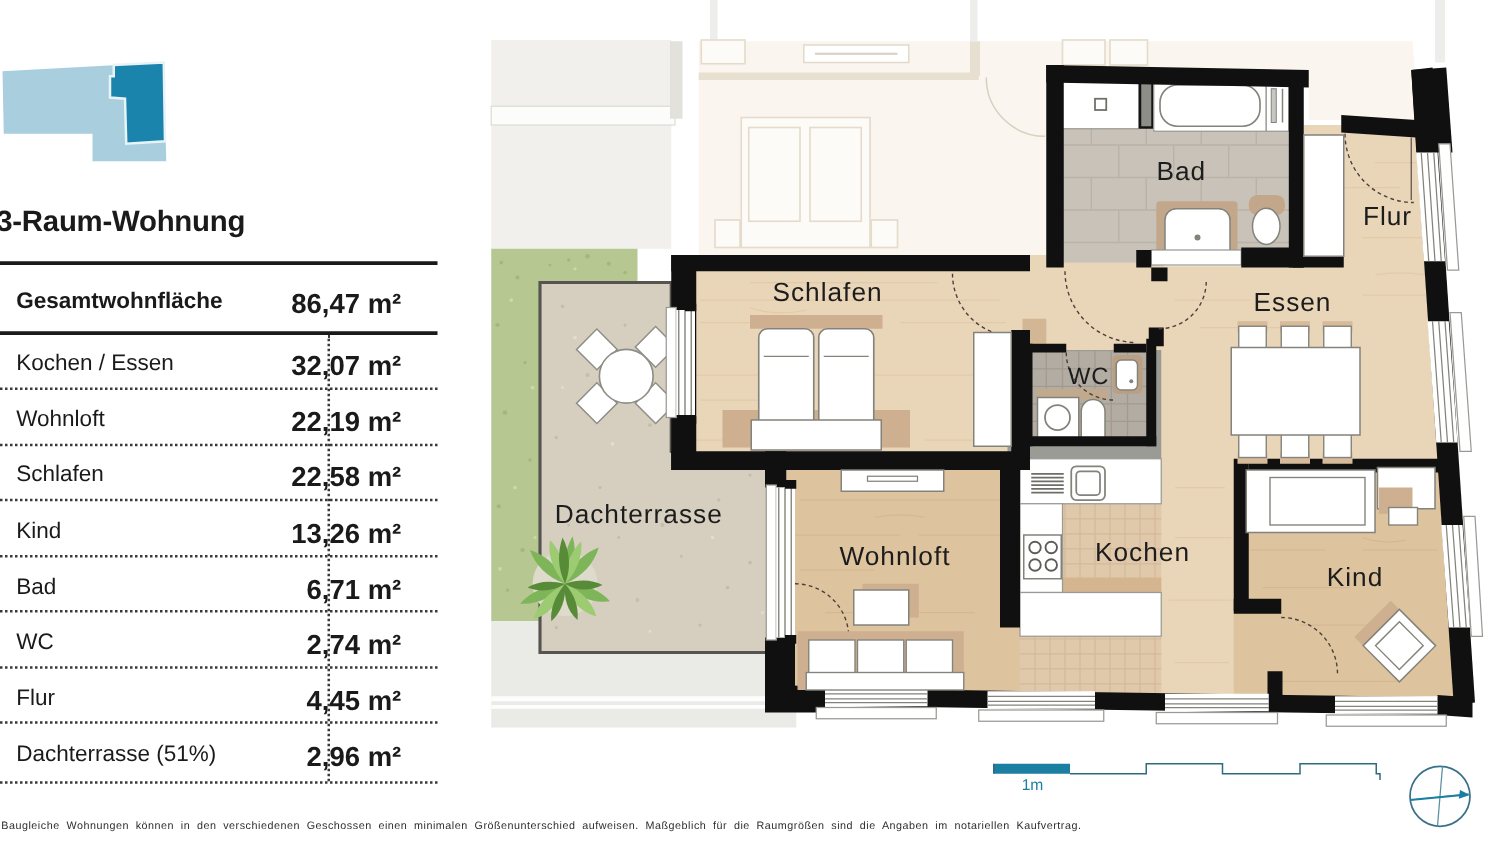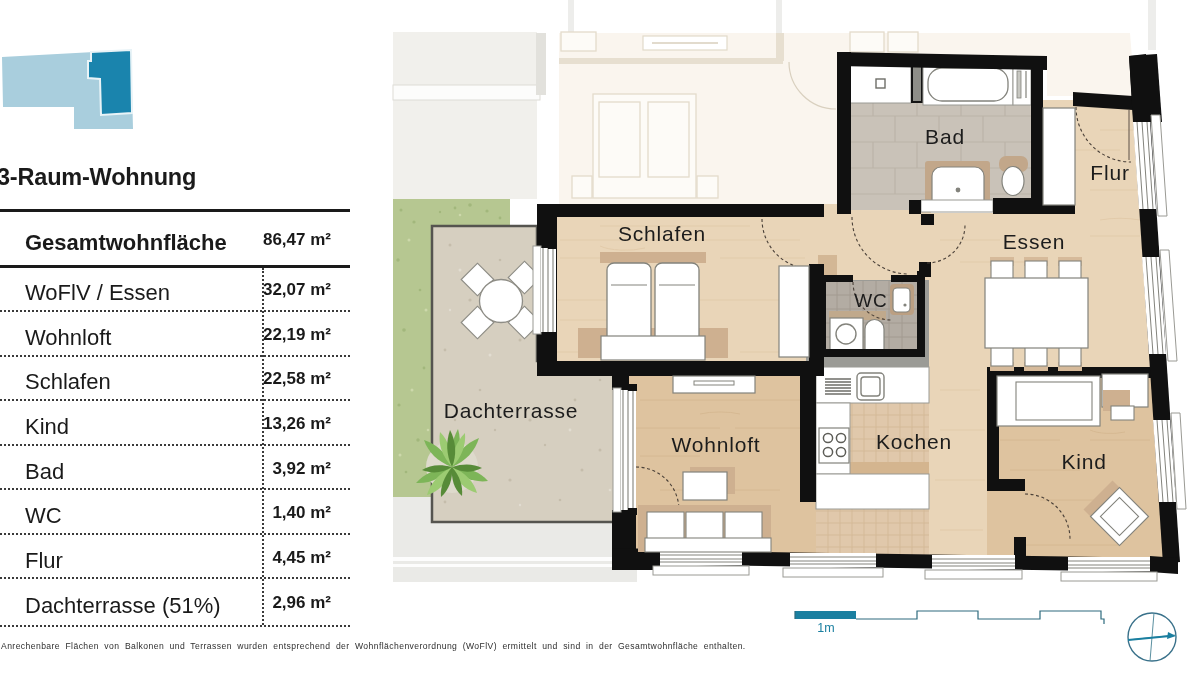--- a/index.html
+++ b/index.html
@@ -2,22 +2,22 @@
 <html><head>
 <meta charset="utf-8">
 <style>
   html,body{margin:0;padding:0;width:1200px;height:682px;background:#fff;overflow:hidden;
     font-family:"Liberation Sans", sans-serif;}
   #stage{position:relative;width:1200px;height:682px;}
   .title{position:absolute;left:-3px;top:164px;font-size:23.5px;font-weight:700;color:#1a1a1a;letter-spacing:-0.2px;}
   .tbl{position:absolute;left:0;top:0;width:350px;color:#1a1a1a;}
   .thick{position:absolute;left:0;width:350px;height:3px;background:#1a1a1a;}
   .row{position:absolute;left:0;width:350px;}
-  .rlab{position:absolute;left:25px;font-size:22px;}
-  .rval{position:absolute;right:19px;font-size:17px;font-weight:700;}
+  .rlab{position:absolute;left:13px;font-size:18px;}
+  .rval{position:absolute;right:29px;font-size:22px;font-weight:700;}
   .dotline{position:absolute;left:0;width:350px;border-top:2px dotted #3a3a3a;height:0;}
   .vdots{position:absolute;left:262px;top:268px;height:357px;border-left:2px dotted #3a3a3a;width:0;}
   .fnote{position:absolute;left:1px;font-size:8.6px;color:#2e2e2e;letter-spacing:0.42px;word-spacing:2.6px;white-space:nowrap;}
   svg{position:absolute;left:0;top:0;}
   text{font-family:"Liberation Sans", sans-serif;}
   .lab{font-size:21px;fill:#1c1c1c;letter-spacing:0.8px;}
 </style>
 </head>
 <body>
 <div id="stage">
@@ -32,63 +32,63 @@
 <div class="title">3-Raum-Wohnung</div>
 
 <div class="tbl">
   <div class="thick" style="top:209px;"></div>
   <div class="row" style="top:230px;">
         <span class="rlab" style="font-weight:700;">Gesamtwohnfläche</span>
         <span class="rval">86,47 m²</span>
       </div>
   <div class="thick" style="top:265px;"></div>
   <div class="row" style="top:280px;">
-        <span class="rlab">WoFlV / Essen</span>
+        <span class="rlab">Kochen / Essen</span>
         <span class="rval">32,07 m²</span>
       </div>
   <div class="dotline" style="top:310px;"></div>
   <div class="row" style="top:325px;">
         <span class="rlab">Wohnloft</span>
         <span class="rval">22,19 m²</span>
       </div>
   <div class="dotline" style="top:355px;"></div>
   <div class="row" style="top:369px;">
         <span class="rlab">Schlafen</span>
         <span class="rval">22,58 m²</span>
       </div>
   <div class="dotline" style="top:399px;"></div>
   <div class="row" style="top:414px;">
         <span class="rlab">Kind</span>
         <span class="rval">13,26 m²</span>
       </div>
   <div class="dotline" style="top:444px;"></div>
   <div class="row" style="top:459px;">
         <span class="rlab">Bad</span>
-        <span class="rval">3,92 m²</span>
+        <span class="rval">6,71 m²</span>
       </div>
   <div class="dotline" style="top:488px;"></div>
   <div class="row" style="top:503px;">
         <span class="rlab">WC</span>
-        <span class="rval">1,40 m²</span>
+        <span class="rval">2,74 m²</span>
       </div>
   <div class="dotline" style="top:533px;"></div>
   <div class="row" style="top:548px;">
         <span class="rlab">Flur</span>
         <span class="rval">4,45 m²</span>
       </div>
   <div class="dotline" style="top:577px;"></div>
   <div class="row" style="top:593px;">
         <span class="rlab">Dachterrasse (51%)</span>
         <span class="rval">2,96 m²</span>
       </div>
   <div class="dotline" style="top:625px;"></div>
   <div class="vdots"></div>
 </div>
 
-<div class="fnote" style="top:641px;">Anrechenbare Flächen von Balkonen und Terrassen wurden entsprechend der Wohnflächenverordnung (WoFlV) ermittelt und sind in der Gesamtwohnfläche enthalten.</div>
+<div class="fnote" style="top:655px;">Baugleiche Wohnungen können in den verschiedenen Geschossen einen minimalen Größenunterschied aufweisen. Maßgeblich für die Raumgrößen sind die Angaben im notariellen Kaufvertrag.</div>
 
 <svg id="plan" width="1200" height="682" viewBox="0 0 1200 682">
 
 <g>
   <rect x="393" y="32" width="144" height="167" fill="#f1f0ec"></rect>
   <rect x="393" y="85" width="147" height="15" fill="#fcfcfb" stroke="#dddcd6" stroke-width="1"></rect>
 </g>
 
 <polygon points="559,33 1130,33 1135,96 1047,96 1047,66 837,66 837,204 559,204" fill="#faf5ee"></polygon>
 

